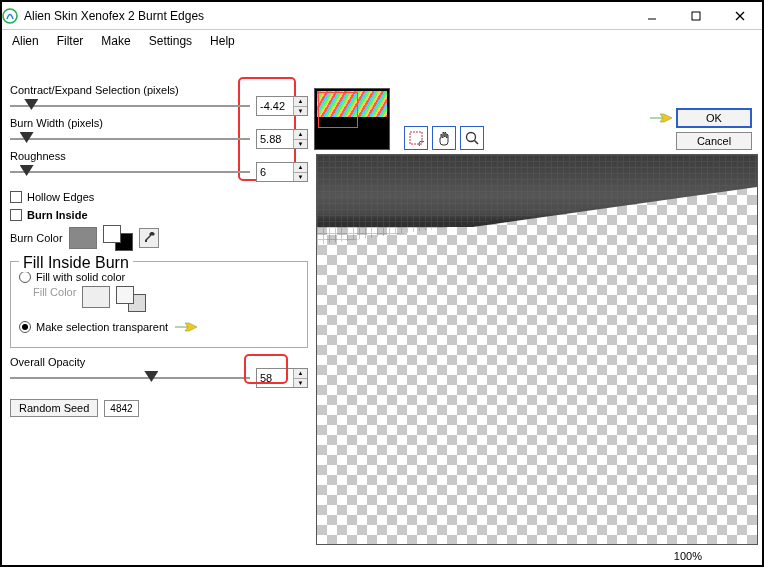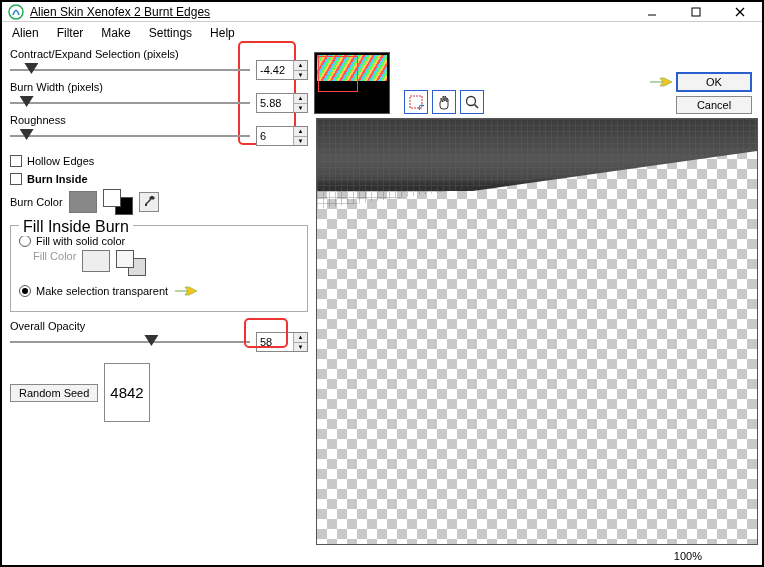--- a/index.html
+++ b/index.html
@@ -11,40 +11,38 @@
     color: #000;
   }
   .outer {
     width: 764px; height: 567px;
     border: 2px solid #000;
     background: #fff;
     display: flex; flex-direction: column;
     position: relative;
   }
   .titlebar {
-    height: 20px; display: flex; align-items: center;
+    height: 28px; display: flex; align-items: center;
     border-bottom: 1px solid #ccc;
-    padding-left: 6px;
-    text-decoration: underline;
   }
   .titlebar .logo {
     width: 16px; height: 16px; margin-right: 6px;
     display: inline-flex; align-items: center; justify-content: center;
   }
   .titlebar .title { flex: 1; font-size: 12px; }
   .winbtns { display: flex; height: 100%; }
   .winbtn {
     width: 44px; display: flex; align-items: center; justify-content: center;
     font-size: 13px; cursor: default;
   }
   .menubar {
     display: flex; gap: 18px; padding: 4px 10px; font-size: 12px;
   }
   .content {
-    flex: 1; display: flex; position: relative;
+    flex: 1; display: flex; position: relative; margin-top: 28px;
   }
   .leftpane {
     width: 312px; padding: 2px 6px 6px 8px;
     position: relative;
   }
   .param-row { margin-top: 2px; margin-bottom: 2px; }
   .param-label { font-size: 11px; }
   .slider-row {
     display: flex; align-items: center; height: 18px; margin-top:1px;
     position: relative;
@@ -124,21 +122,21 @@
   .fillcolor-row .swatch-main { background:#eee; }
   .handcursor {
     width: 26px; height: 18px;
   }
   .handcursor svg { width:100%; height:100%; }
   .btn {
     border:1px solid #888; background:#f3f3f3; padding:2px 8px; font-size:11px;
     display:inline-flex; align-items:center;
   }
   .seed-row { display:flex; gap:6px; margin-top:12px; align-items:center;}
-  .seedval { border:1px solid #888; background:#fff; padding:20px 5px; font-size:15px;}
+  .seedval { border:1px solid #888; background:#fff; padding:2px 5px; font-size:10px;}
 
   .rightpane { flex:1; display:flex; flex-direction:column; position:relative; padding-right:2px;}
   .toprow { display:flex; align-items:flex-end; gap:14px; padding:2px 4px 4px 0;}
   .nav-thumb {
     width: 76px; height: 62px; border:1px solid #555; background:#000;
     position:relative;
   }
   .nav-inner {
     position:absolute; top:2px; left:2px; right:2px; height:26px;
     background: repeating-linear-gradient(120deg,#f55 0 2px,#5cf 2px 4px,#5f5 4px 6px,#fc5 6px 8px);

